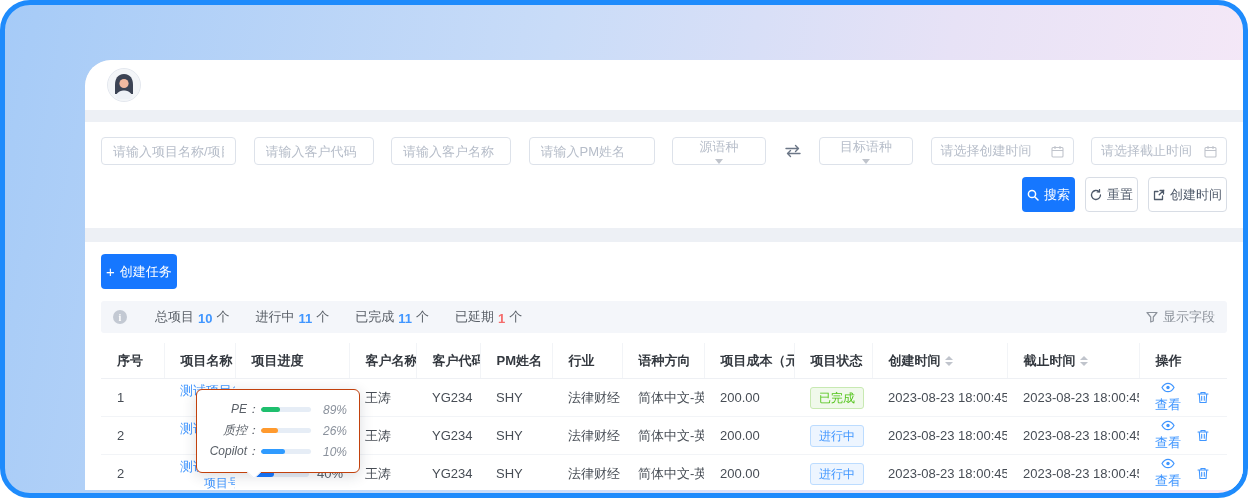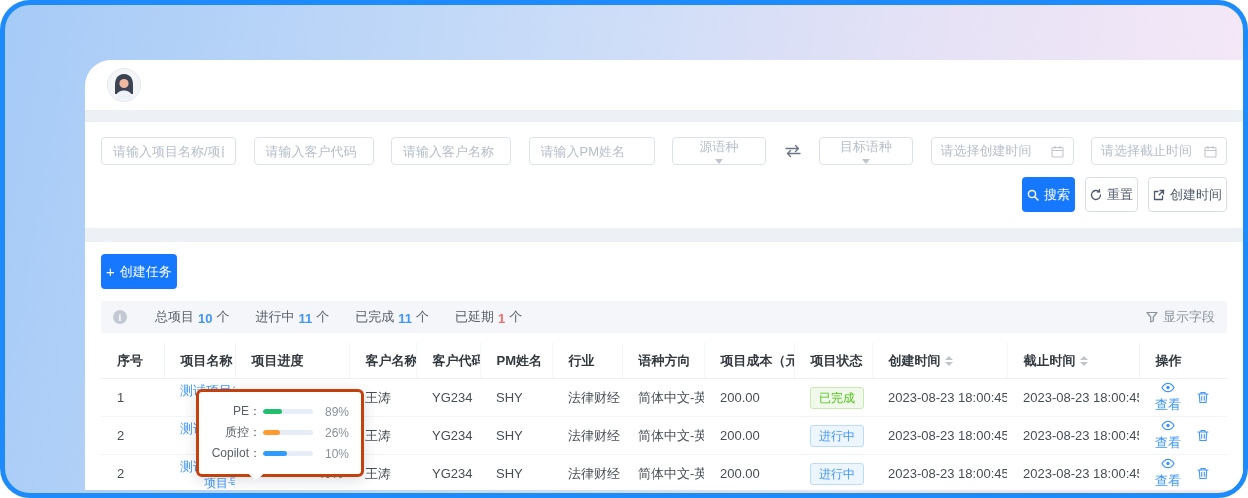--- a/index.html
+++ b/index.html
@@ -114,22 +114,22 @@
     display:inline-block;font-size:12px;line-height:18px;padding:1px 8px;border-radius:3px;
     border:1px solid transparent;
   }
   .badge.success{color:#52c41a;background:#f0f9eb;border-color:#c8e9b2;}
   .badge.processing{color:#4096ff;background:#edf5ff;border-color:#bcdcff;}
   .op-cell{display:flex;align-items:center;gap:16px;}
   .op-link{display:inline-flex;align-items:center;gap:3px;color:#4096ff;cursor:pointer;font-size:13px;flex-direction:column;}
   
   .tooltip{
     position:absolute;left:196px;top:389px;width:138px;z-index:50;
-    background:#fff;border:3px solid #c2410c;border-radius:6px;
-    box-shadow:0 3px 14px rgba(31,45,61,.16);padding:9px 12px 10px;
+    background:#fff;border:1px solid #c2410c;border-radius:6px;
+    box-shadow:0 3px 14px rgba(31,45,61,.16);padding:9px 12px 10px;font-style:italic;
   }
   .tip-row{display:flex;align-items:center;height:21px;}
   .tip-label{width:50px;text-align:right;font-size:12px;color:#5a6068;flex:0 0 auto;}
   .tip-track{width:50px;height:5px;border-radius:3px;background:#e6edf6;margin:0 6px 0 2px;overflow:hidden;flex:0 0 auto;}
   .tip-fill{height:100%;border-radius:3px;}
   .tip-val{font-size:12px;color:#8a919c;flex:1;text-align:right;}
   .tip-arrow{
     position:absolute;left:52px;bottom:-5px;width:9px;height:9px;background:#fff;
     transform:rotate(45deg);border-right:1px solid #edf0f5;border-bottom:1px solid #edf0f5;
   }

